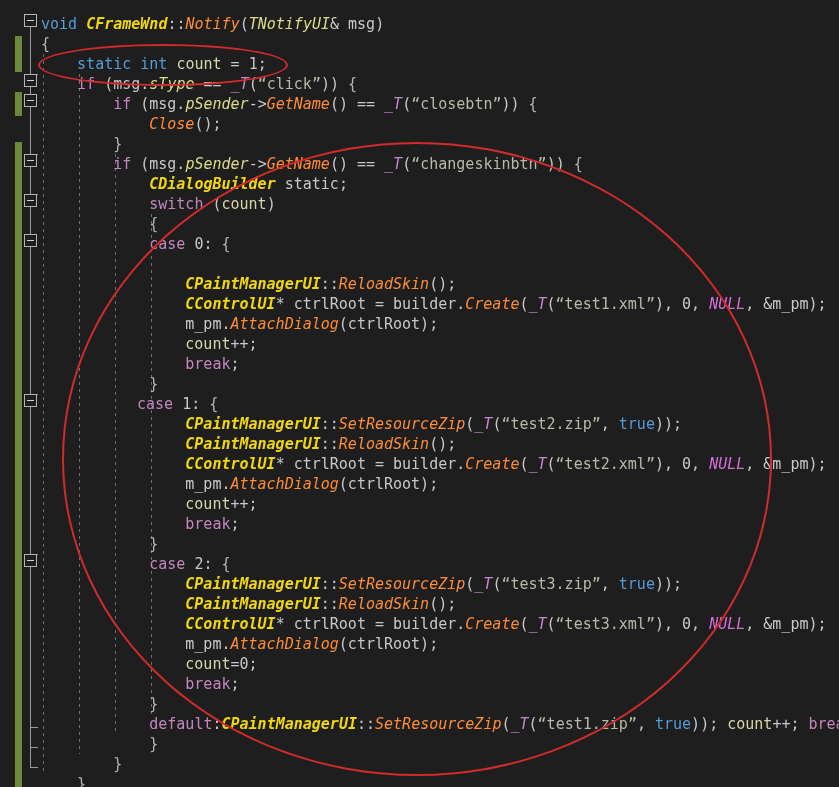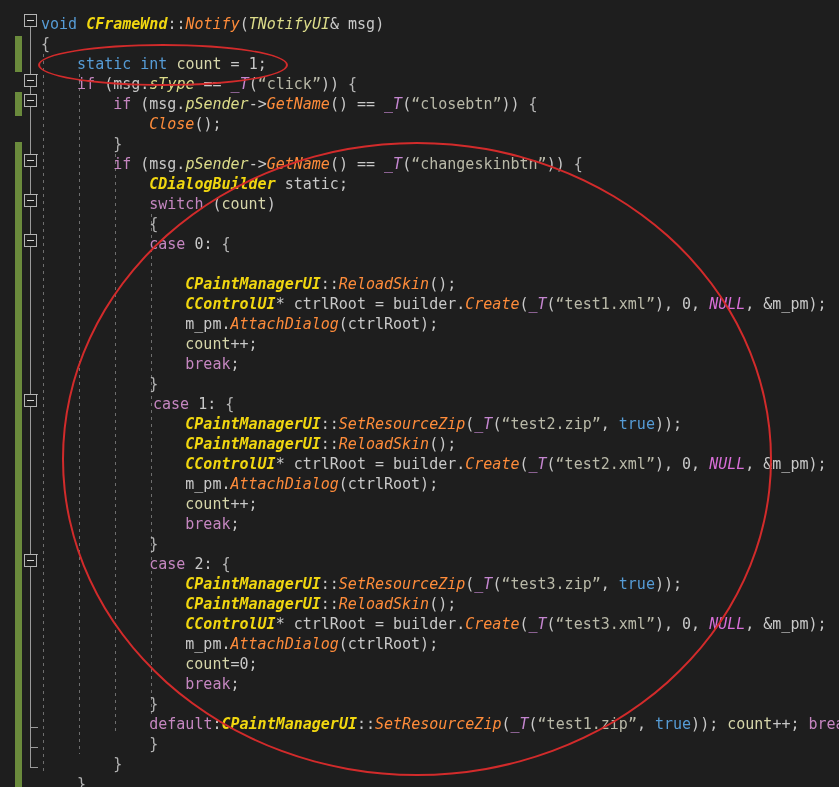--- a/index.html
+++ b/index.html
@@ -150,21 +150,21 @@
       <div class="line" style="top: 174px; left: 149.24px;"><span class="cls">CDialogBuilder</span><span class="plain"> static;</span></div>
       <div class="line" style="top: 194px; left: 149.24px;"><span class="kw2">switch</span><span class="plain"> (</span><span class="var">count</span><span class="plain">)</span></div>
       <div class="line" style="top: 214px; left: 149.24px;"><span class="brace">{</span></div>
       <div class="line" style="top: 234px; left: 149.24px;"><span class="kw2">case</span><span class="plain"> 0: </span><span class="brace">{</span></div>
       <div class="line" style="top: 274px; left: 185.32px;"><span class="cls">CPaintManagerUI</span><span class="punct">::</span><span class="fn">ReloadSkin</span><span class="punct">();</span></div>
       <div class="line" style="top: 294px; left: 185.32px;"><span class="cls">CControlUI</span><span class="plain">* ctrlRoot = builder.</span><span class="fn">Create</span><span class="punct">(</span><span class="macro">_T</span><span class="punct">(</span><span class="str">“test1.xml”</span><span class="plain">), 0, </span><span class="nullk">NULL</span><span class="plain">, &amp;m_pm);</span></div>
       <div class="line" style="top: 314px; left: 185.32px;"><span class="plain">m_pm.</span><span class="fn">AttachDialog</span><span class="plain">(ctrlRoot);</span></div>
       <div class="line" style="top: 334px; left: 185.32px;"><span class="var">count</span><span class="plain">++;</span></div>
       <div class="line" style="top: 354px; left: 185.32px;"><span class="kw2">break</span><span class="plain">;</span></div>
       <div class="line" style="top: 374px; left: 149.24px;"><span class="brace">}</span></div>
-      <div class="line" style="top: 394px; left: 153px;"><span class="kw2">case</span><span class="plain"> 1: </span><span class="brace">{</span></div>
+      <div class="line" style="top: 394px; left: 137px;"><span class="kw2">case</span><span class="plain"> 1: </span><span class="brace">{</span></div>
       <div class="line" style="top: 414px; left: 185.32px; text-align: center;"><span class="cls">CPaintManagerUI</span><span class="punct">::</span><span class="fn">SetResourceZip</span><span class="punct">(</span><span class="macro">_T</span><span class="punct">(</span><span class="str">“test2.zip”</span><span class="plain">, </span><span class="kw">true</span><span class="punct">));</span></div>
       <div class="line" style="top: 434px; left: 185.32px;"><span class="cls">CPaintManagerUI</span><span class="punct">::</span><span class="fn">ReloadSkin</span><span class="punct">();</span></div>
       <div class="line" style="top: 454px; left: 185.32px;"><span class="cls">CControlUI</span><span class="plain">* ctrlRoot = builder.</span><span class="fn">Create</span><span class="punct">(</span><span class="macro">_T</span><span class="punct">(</span><span class="str">“test2.xml”</span><span class="plain">), 0, </span><span class="nullk">NULL</span><span class="plain">, &amp;m_pm);</span></div>
       <div class="line" style="top: 474px; left: 185.32px;"><span class="plain">m_pm.</span><span class="fn">AttachDialog</span><span class="plain">(ctrlRoot);</span></div>
       <div class="line" style="top: 494px; left: 185.32px;"><span class="var">count</span><span class="plain">++;</span></div>
       <div class="line" style="top: 514px; left: 185.32px;"><span class="kw2">break</span><span class="plain">;</span></div>
       <div class="line" style="top: 534px; left: 149.24px;"><span class="brace">}</span></div>
       <div class="line" style="top: 554px; left: 149.24px;"><span class="kw2">case</span><span class="plain"> 2: </span><span class="brace">{</span></div>
       <div class="line" style="top: 574px; left: 185.32px;"><span class="cls">CPaintManagerUI</span><span class="punct">::</span><span class="fn">SetResourceZip</span><span class="punct">(</span><span class="macro">_T</span><span class="punct">(</span><span class="str">“test3.zip”</span><span class="plain">, </span><span class="kw">true</span><span class="punct">));</span></div>
       <div class="line" style="top: 594px; left: 185.32px;"><span class="cls">CPaintManagerUI</span><span class="punct">::</span><span class="fn">ReloadSkin</span><span class="punct">();</span></div>

